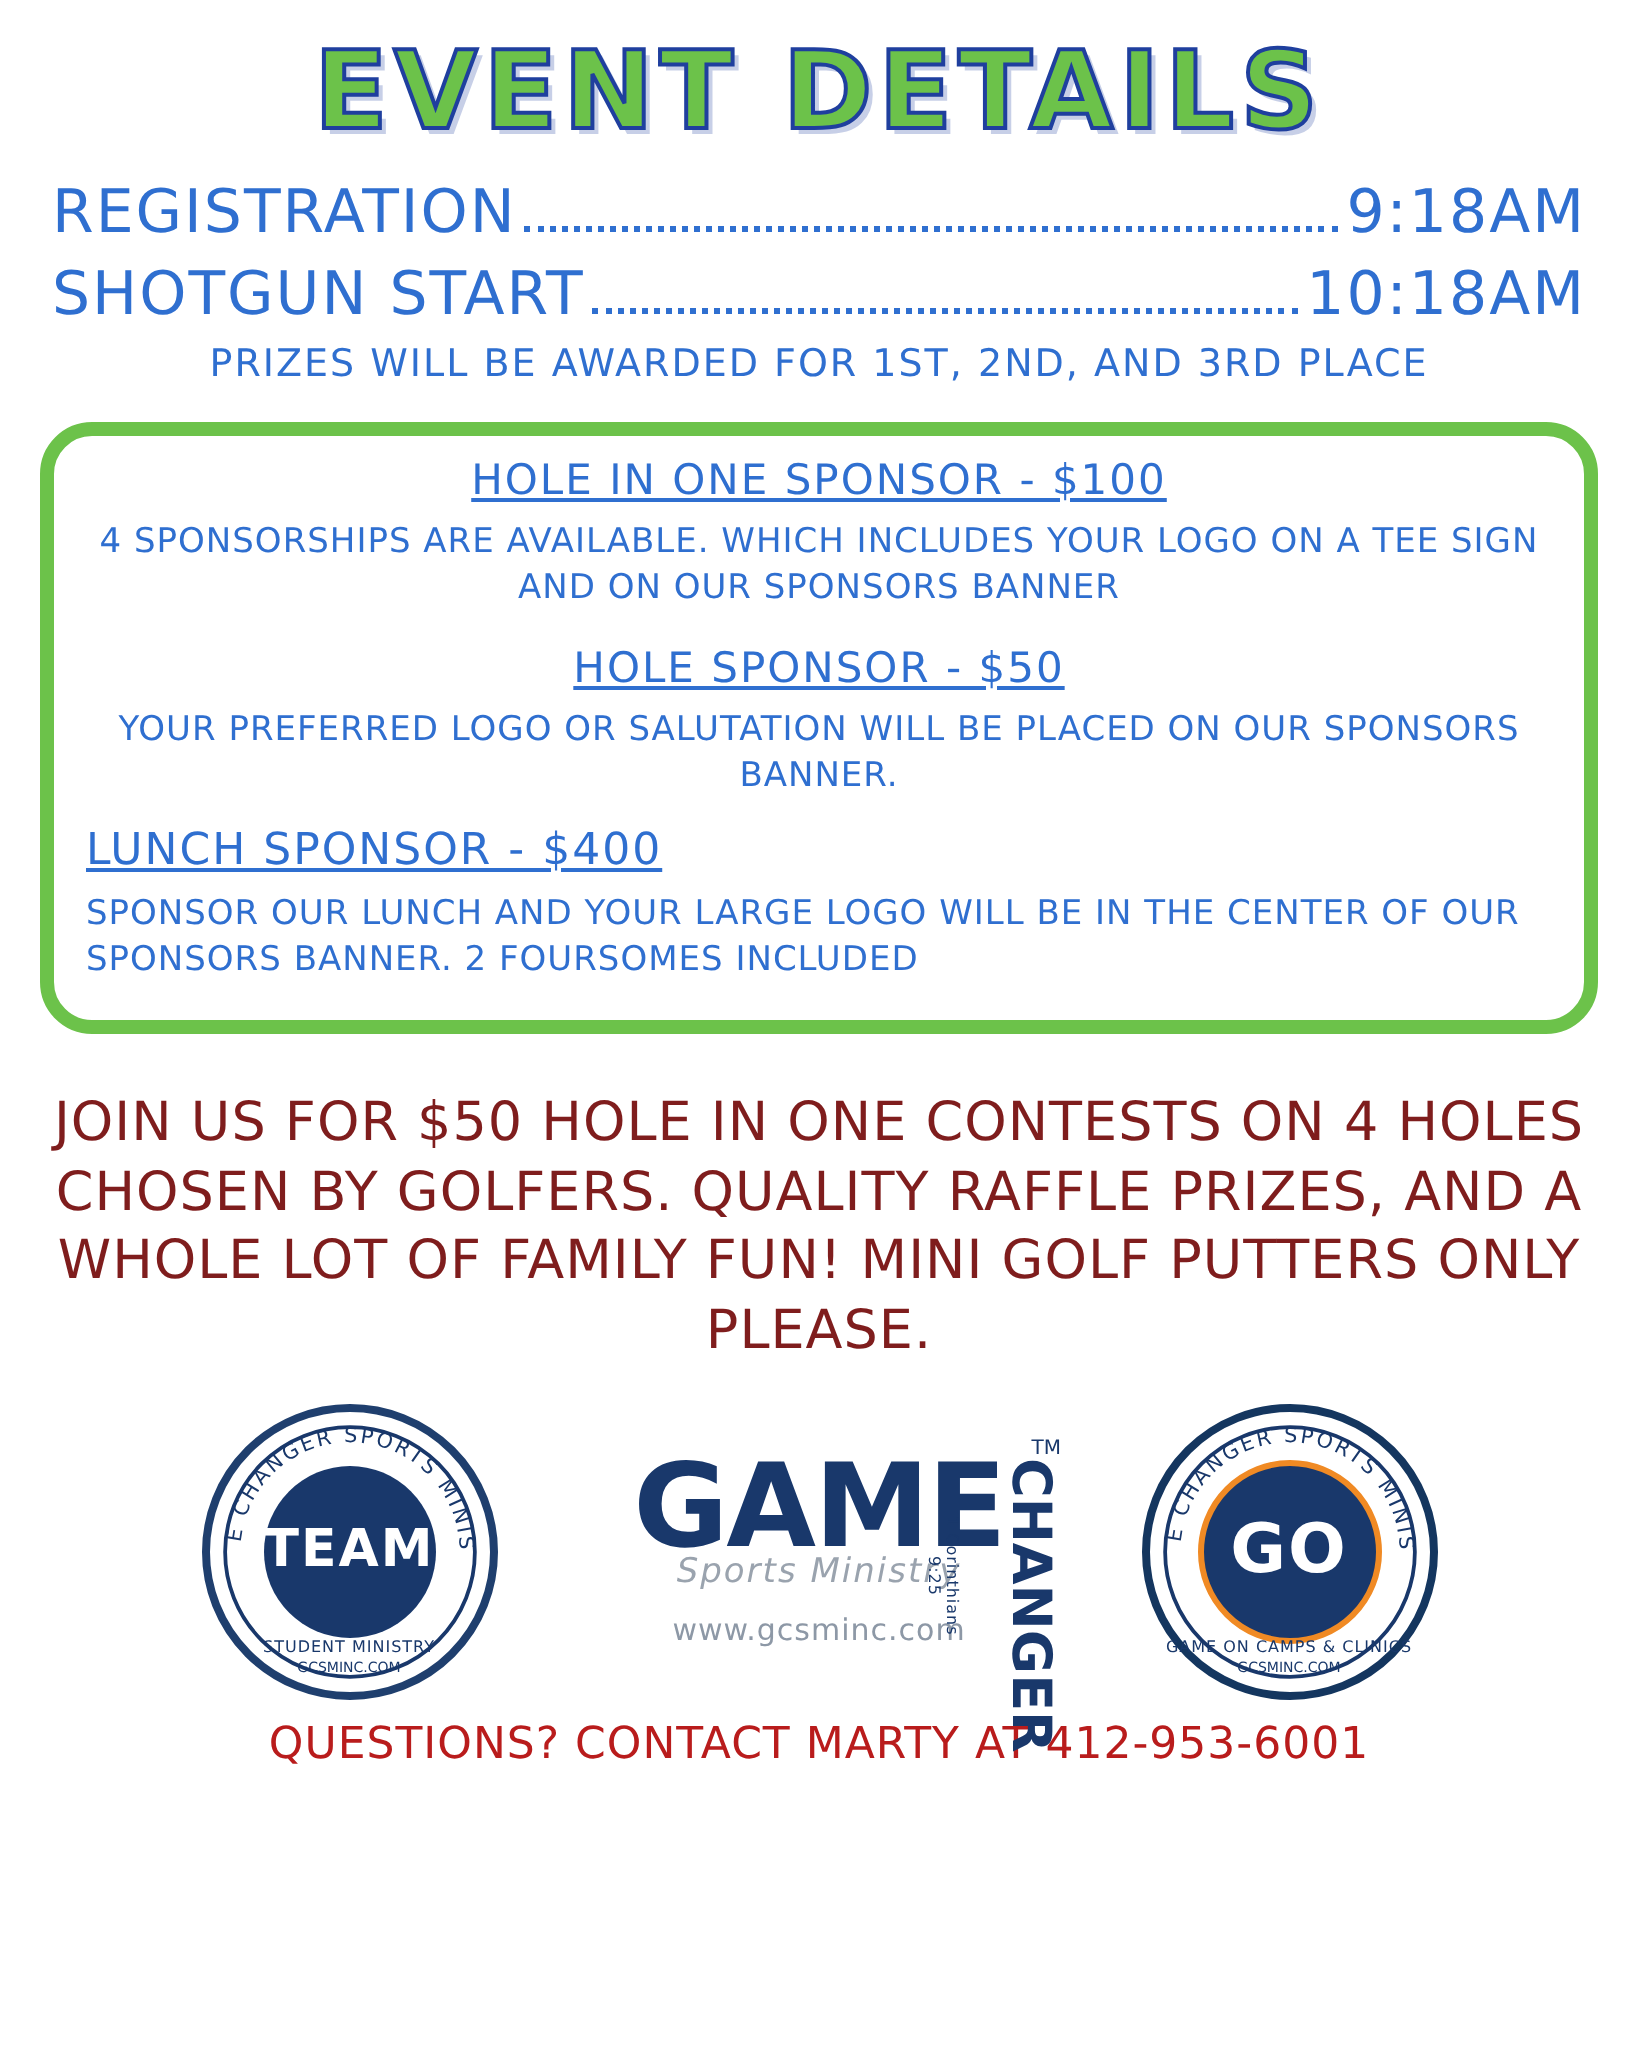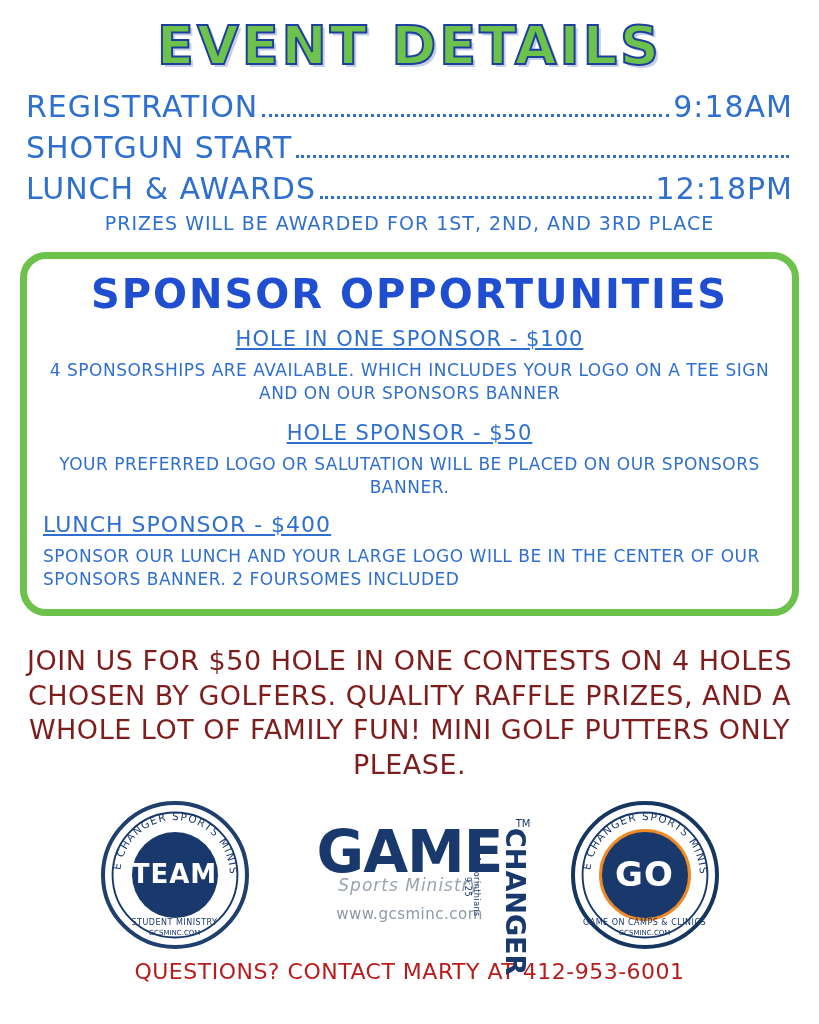--- a/index.html
+++ b/index.html
@@ -267,33 +267,28 @@
 
     <div class="sched-row">
       <span class="sched-label">REGISTRATION</span>
       <span class="sched-dots"></span>
       <span class="sched-time">9:18AM</span>
     </div>
 
     <div class="sched-row">
       <span class="sched-label">SHOTGUN START</span>
       <span class="sched-dots"></span>
-    </div>
-
-    <div class="sched-row">
-      <span class="sched-label">LUNCH &amp; AWARDS</span>
-      <span class="sched-dots"></span>
-      <span class="sched-time">12:18PM</span>
-    </div>
+      <span class="sched-time">10:18AM</span>
+    </div>
+
 
     <div class="prizes">PRIZES WILL BE AWARDED FOR 1ST, 2ND, AND 3RD PLACE</div>
   </div>
 
   <div class="sponsor-box">
-    <div class="sponsor-title">SPONSOR OPPORTUNITIES</div>
 
     <div class="tier-cols">
       <div class="tier">
         <div class="tier-head">HOLE IN ONE SPONSOR - $100</div>
         <div class="tier-body">4 SPONSORSHIPS ARE AVAILABLE. WHICH INCLUDES YOUR LOGO ON A TEE SIGN AND ON OUR SPONSORS BANNER</div>
       </div>
       <div class="tier">
         <div class="tier-head">HOLE SPONSOR - $50</div>
         <div class="tier-body">YOUR PREFERRED LOGO OR SALUTATION WILL BE PLACED ON OUR SPONSORS BANNER.</div>
       </div>

